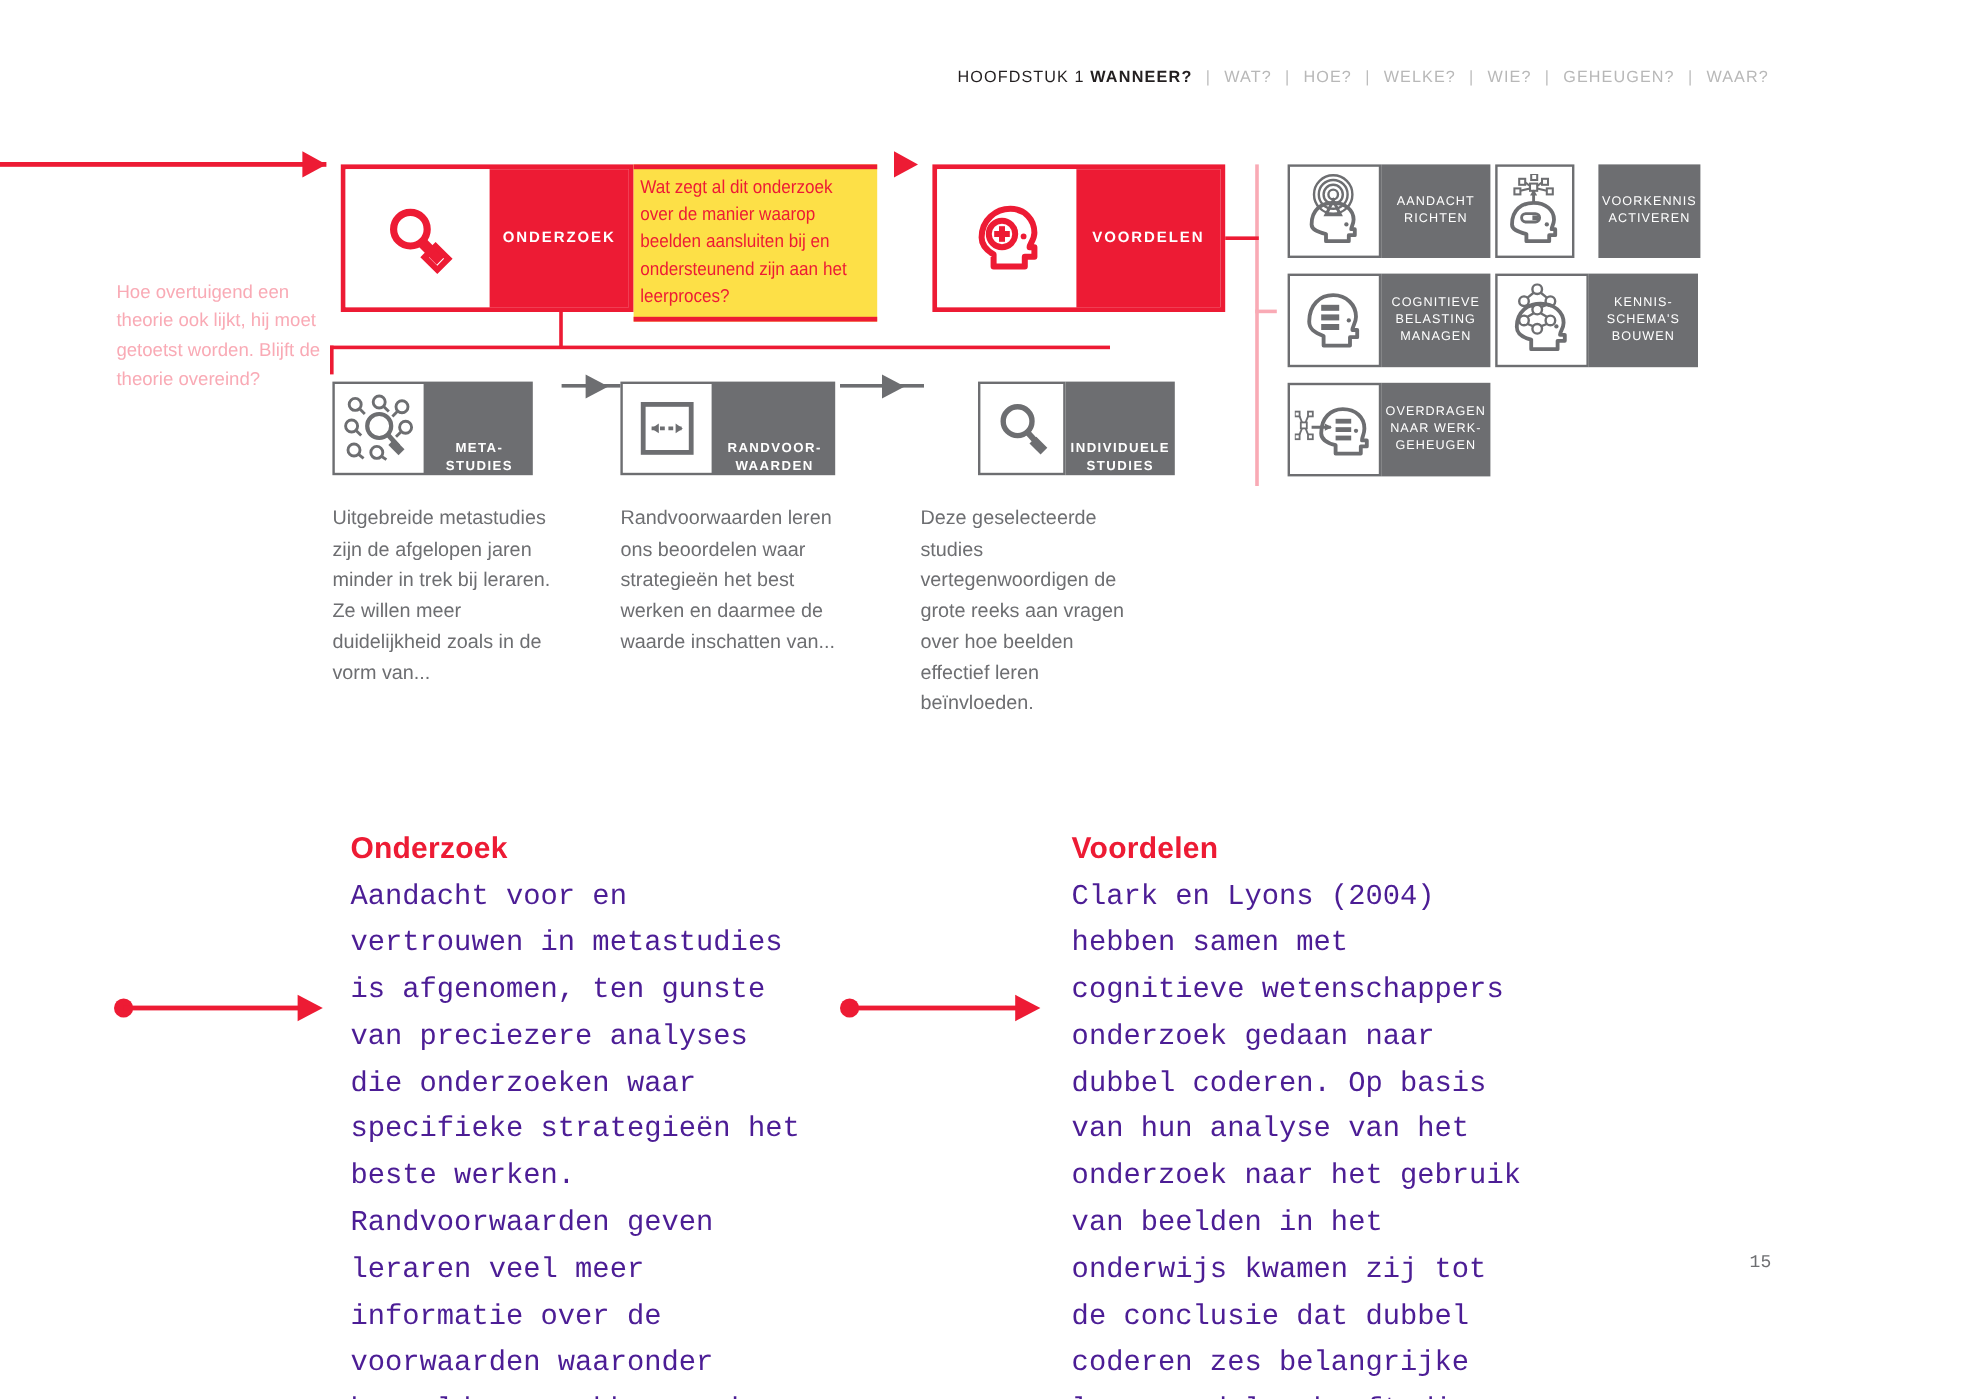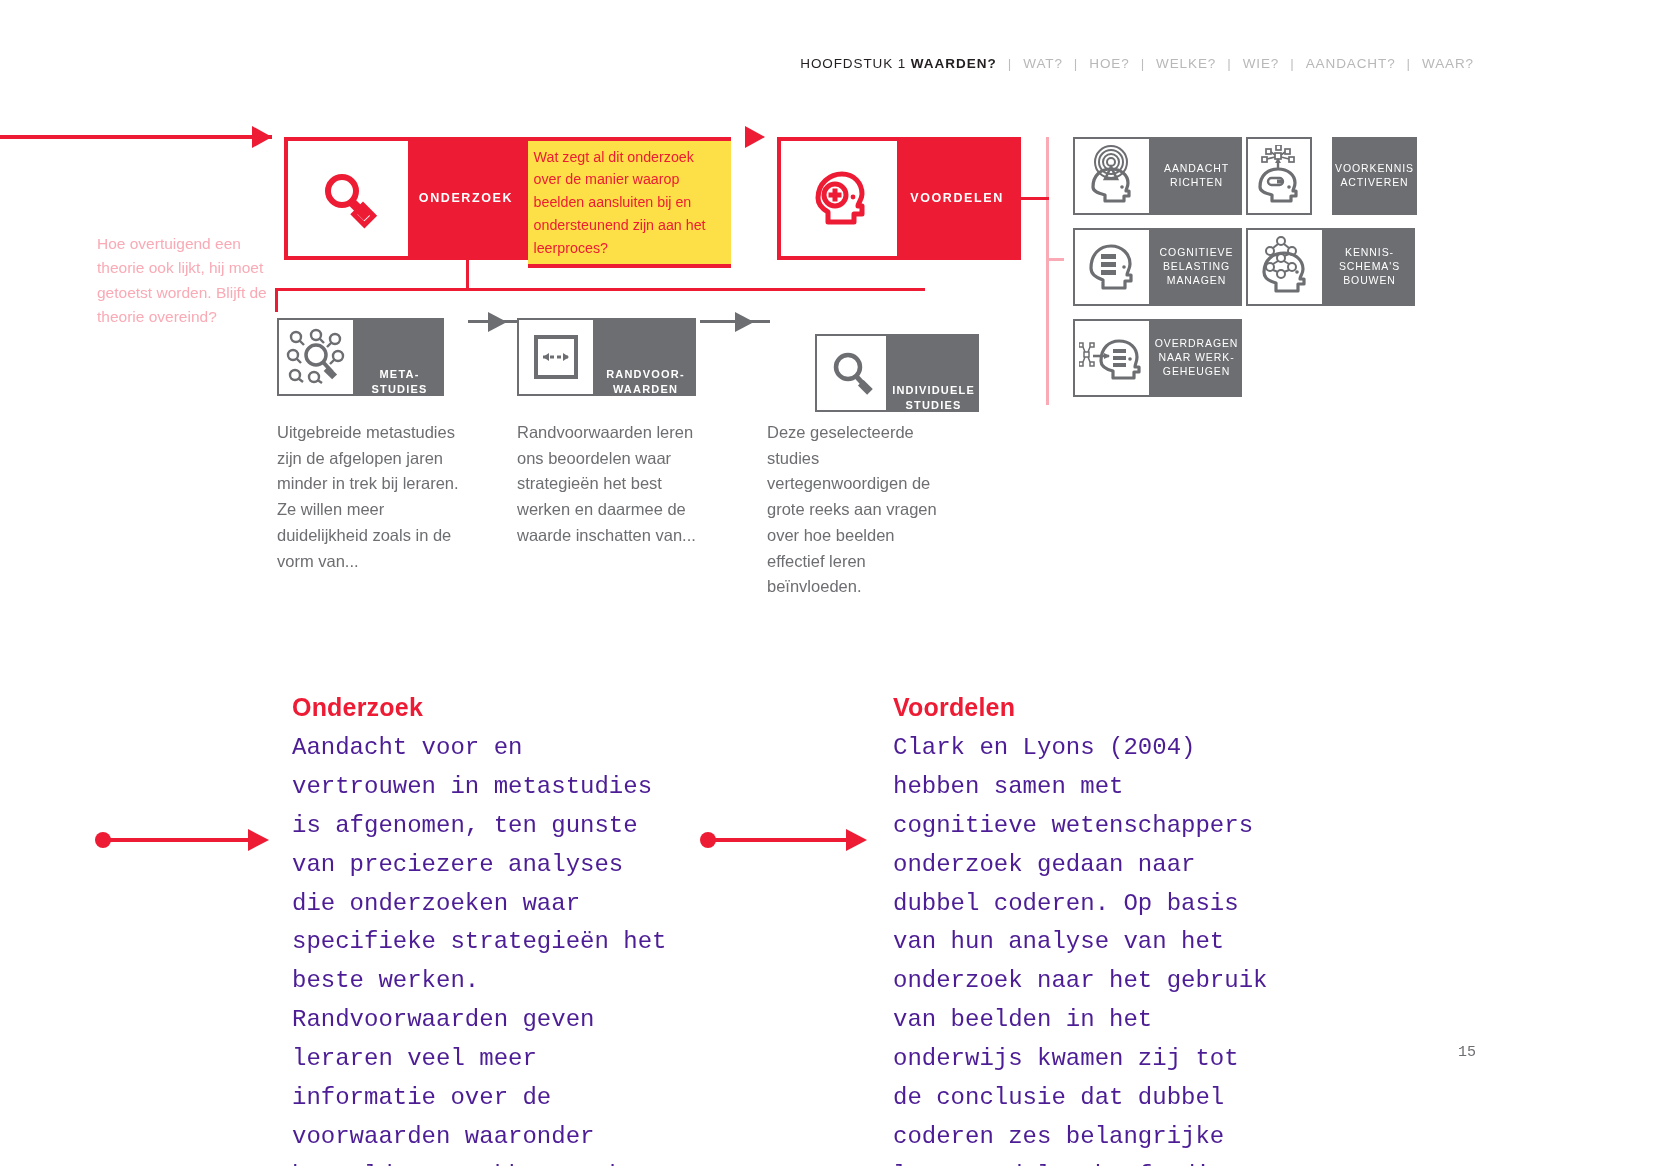--- a/index.html
+++ b/index.html
@@ -134,32 +134,32 @@
   svg{display:block;}
 </style>
 </head>
 <body>
 
 <div class="page">
 
   <div class="header">
     <span class="hdr-chapter">
       <span>HOOFDSTUK 1</span>
-      <b>WAARDEN?</b>
+      <b>WANNEER?</b>
     </span>
     <span class="hdr-sep">|</span>
     <span class="hdr-item">WAT?</span>
     <span class="hdr-sep">|</span>
     <span class="hdr-item">HOE?</span>
     <span class="hdr-sep">|</span>
     <span class="hdr-item">WELKE?</span>
     <span class="hdr-sep">|</span>
     <span class="hdr-item">WIE?</span>
     <span class="hdr-sep">|</span>
-    <span class="hdr-item">AANDACHT?</span>
+    <span class="hdr-item">GEHEUGEN?</span>
     <span class="hdr-sep">|</span>
     <span class="hdr-item">WAAR?</span>
   </div>
 
   <div class="flow-line-left"></div>
   <div class="arrowhead ah1"></div>
   <div class="arrowhead ah2"></div>
 
   <div class="pink-q">Hoe overtuigend een theorie ook lijkt, hij moet getoetst worden. Blijft de theorie overeind?</div>
 
@@ -241,21 +241,21 @@
       </svg>
     </div>
     <div class="glb">
       <span><span>RANDVOOR-</span><br><span>WAARDEN</span></span>
     </div>
   </div>
 
   <div class="garrow" style="left:700px;top:320px;width:70px;"></div>
   <div class="gah" style="left:735px;top:312px;"></div>
 
-  <div class="gbox" style="left:767px;top:334px;width:164px;padding-left:48px;">
+  <div class="gbox" style="left:767px;top:318px;width:164px;padding-left:48px;">
     <div class="gic">
       <svg width="56" height="54" viewBox="0 0 56 54">
         <circle cx="24" cy="21" r="12" fill="none" stroke="#6d6e71" stroke-width="4.5"></circle>
         <line x1="32" y1="30" x2="42" y2="41" stroke="#6d6e71" stroke-width="5"></line>
         <rect x="37" y="35" width="8" height="13" fill="#6d6e71" transform="rotate(-45 41 41)"></rect>
       </svg>
     </div>
     <div class="glb">
       <span><span>INDIVIDUELE</span><br><span>STUDIES</span></span>
     </div>

